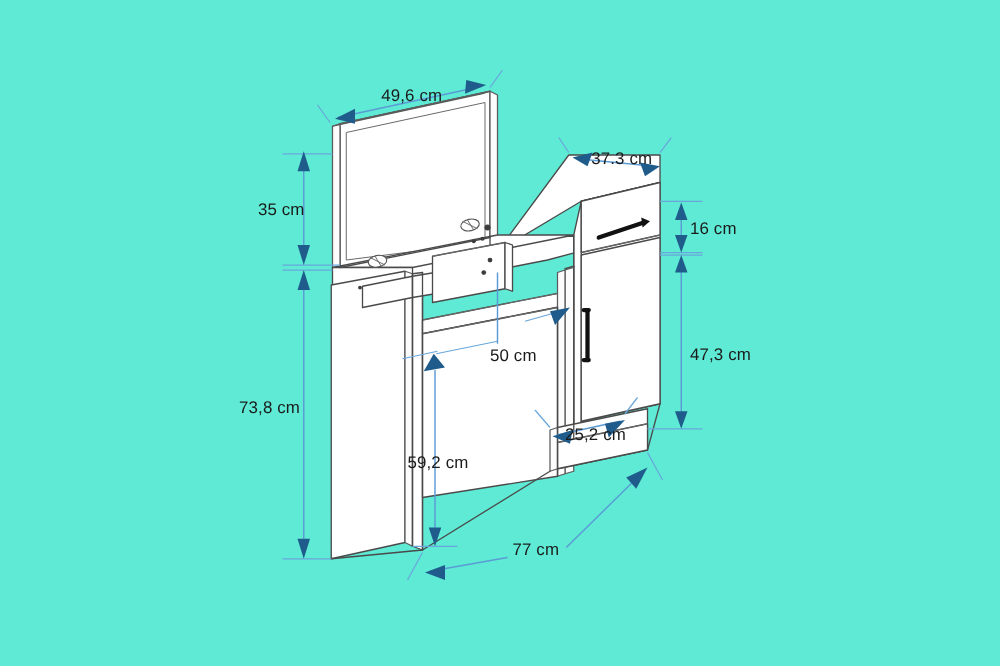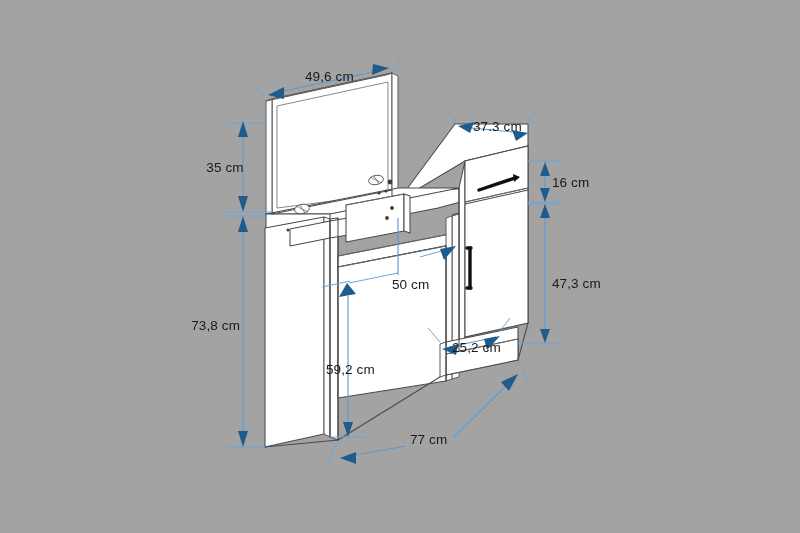--- a/index.html
+++ b/index.html
@@ -10,21 +10,21 @@
   body {
     width: 800px;
     height: 533px;
     overflow: hidden;
     font-family: "Liberation Sans", sans-serif;
   }
   #canvas-root {
     position: relative;
     width: 800px;
     height: 533px;
-    background: #a3a3a3;
+    background: #5eead4;
   }
   svg#drawing {
     display: block;
     width: 800px;
     height: 533px;
   }
   .furn-line {
     fill: none;
     stroke: #4a4a4a;
     stroke-width: 1.05;

